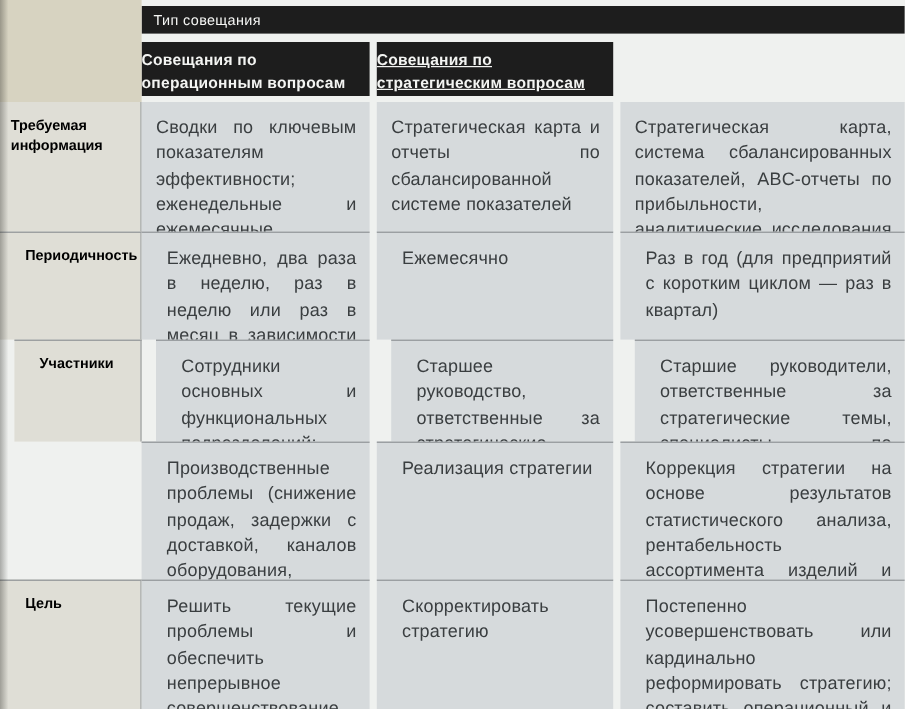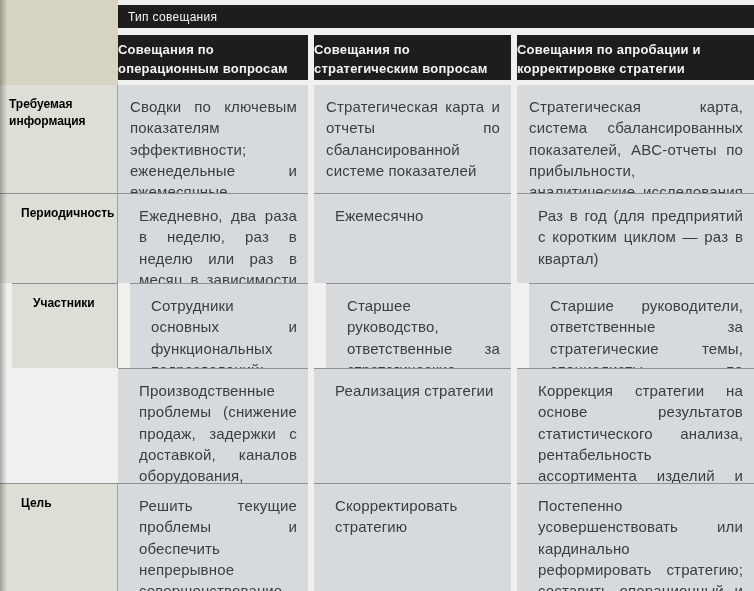--- a/index.html
+++ b/index.html
@@ -45,21 +45,21 @@
     background:#1d1d1d;
     color:#f3f4f2;
     font-weight:bold;
     font-size:13px;
     line-height:1.45;
     letter-spacing:.2px;
     padding:6px 9px 0 0;
     box-sizing:border-box;
   }
   .colhead.c1{grid-column:2;}
-  .colhead.c2{grid-column:4;}
+  .colhead.c2{grid-column:4;text-decoration:underline;}
   .colhead.c3{grid-column:6;}
 
   .label-cell{
     grid-column:1;
     background:#dfded6;
     border-right:1px solid #9b9fa0;
     box-sizing:border-box;
     font-weight:bold;
     font-size:12px;
     line-height:1.45;
@@ -93,21 +93,20 @@
 
   <div class="corner-block"></div>
   <div class="edge-shadow"></div>
 
   <div class="title-bar">
     <span>Тип совещания</span>
   </div>
 
   <div class="colhead c1">Совещания по операционным вопросам</div>
   <div class="colhead c2">Совещания по стратегическим вопросам</div>
-  <div class="colhead c3">Совещания по апробации и корректировке стратегии</div>
 
   <div class="label-cell br1">Требуемая информация</div>
   <div class="data-cell c1 br1">Сводки по ключевым показателям эффективности; еженедельные и ежемесячные финансовые отчеты</div>
   <div class="data-cell c2 br1">Стратегическая карта и отчеты по сбалансированной системе показателей</div>
   <div class="data-cell c3 br1">Стратегическая карта, система сбалансированных показателей, ABC-отчеты по прибыльности, аналитические исследования стратегии, сравнение с конкурентами</div>
 
   <div class="label-cell br2 sep">Периодичность</div>
   <div class="data-cell c1 br2 sep">Ежедневно, два раза в неделю, раз в неделю или раз в месяц в зависимости от производственного цикла</div>
   <div class="data-cell c2 br2 sep">Ежемесячно</div>
   <div class="data-cell c3 br2 sep">Раз в год (для предприятий с коротким циклом — раз в квартал)</div>

